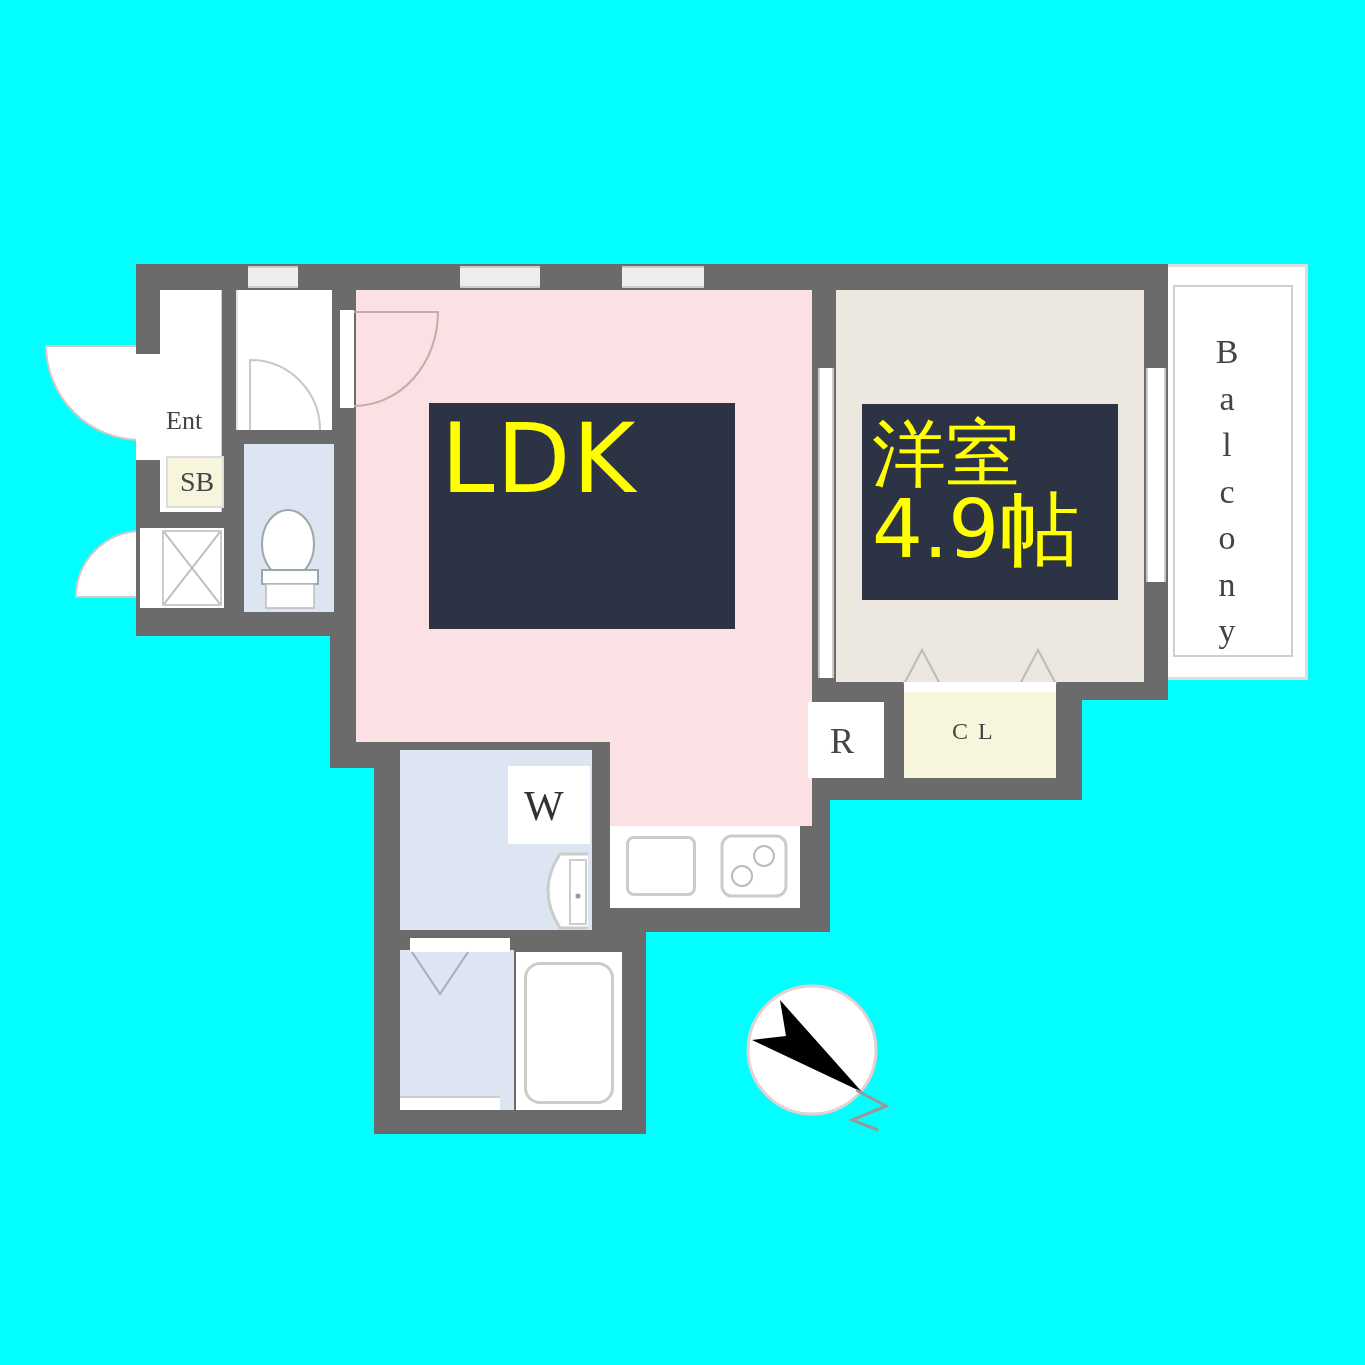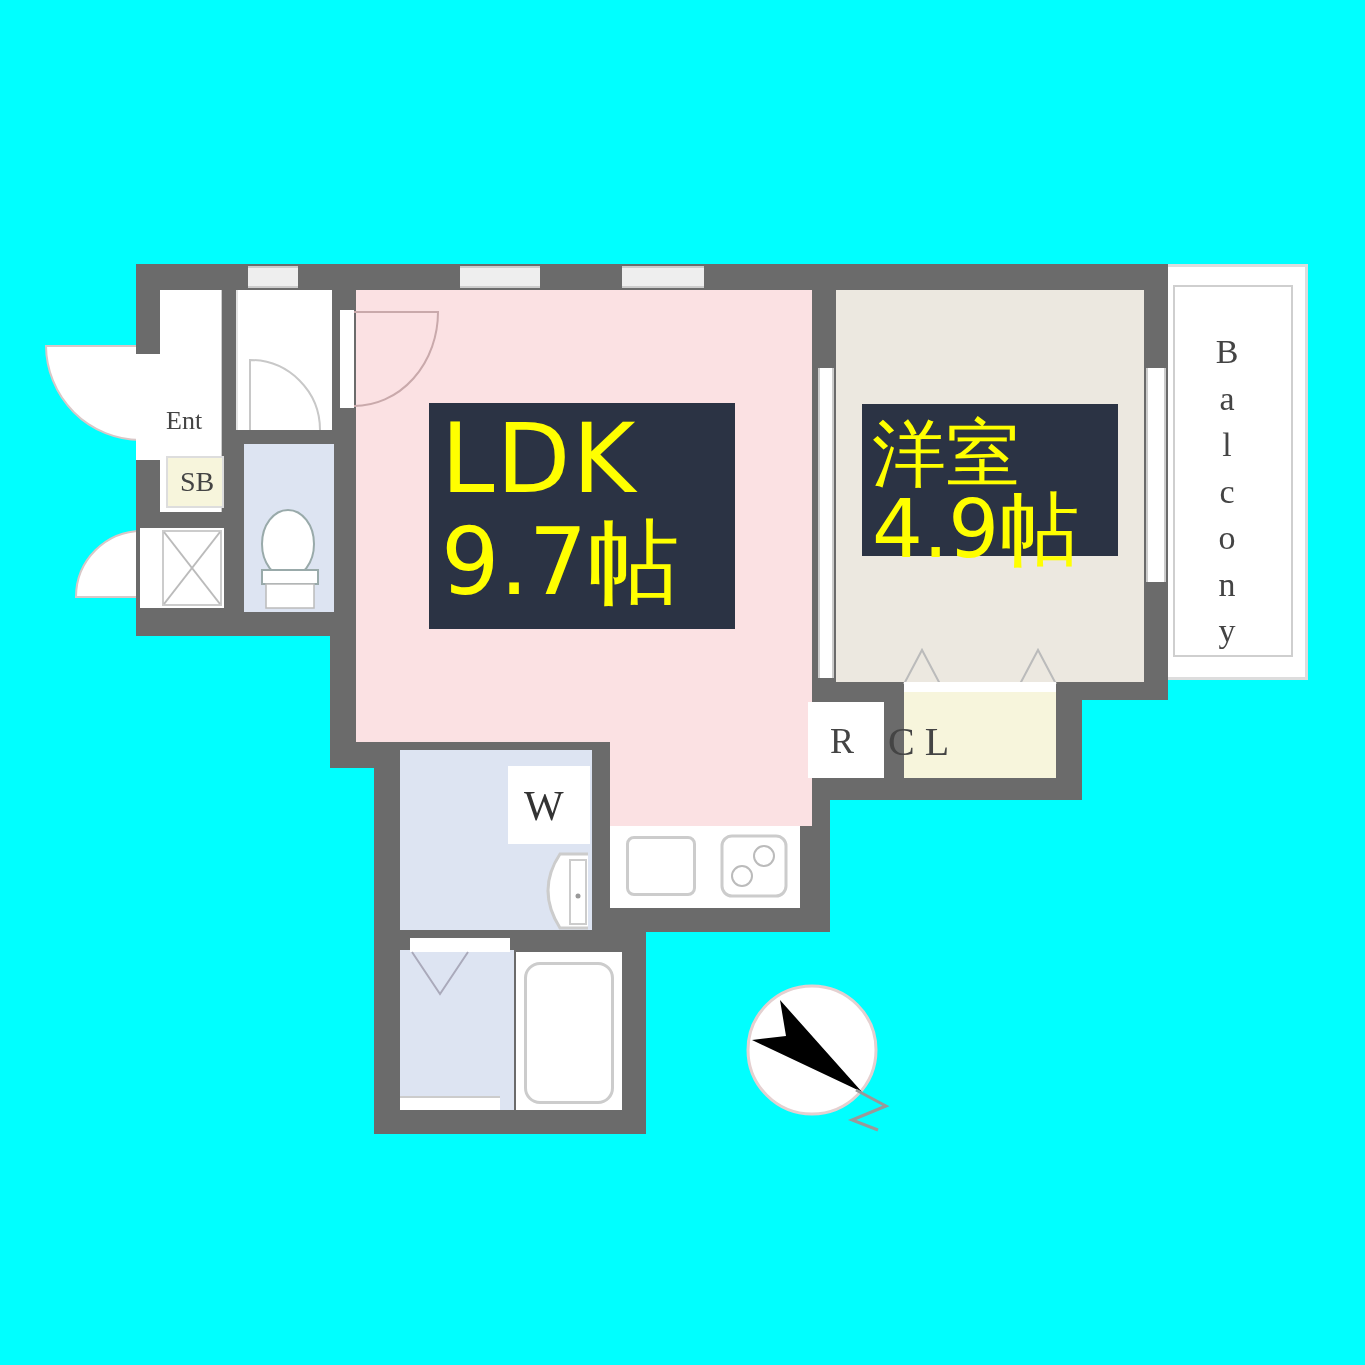--- a/index.html
+++ b/index.html
@@ -80,42 +80,41 @@
   <div class="abs" style="left:460px;top:266px;width:80px;height:22px;background:#eee;border-top:2px solid #ccc;border-bottom:2px solid #ccc;"></div>
   <div class="abs" style="left:622px;top:266px;width:82px;height:22px;background:#eee;border-top:2px solid #ccc;border-bottom:2px solid #ccc;"></div>
 
   <div class="abs" style="left:340px;top:310px;width:14px;height:98px;background:#fff;"></div>
   <svg class="abs" style="left:352px;top:310px;" width="92" height="100">
     <path d="M2 2 L86 2 A84 94 0 0 1 2 96" fill="none" stroke="#c9a9ab" stroke-width="2"></path>
   </svg>
 
   <div class="abs label-box" style="left:429px;top:403px;width:306px;height:226px;padding:8px 0 0 12px;">
     <div style="font-size:96px;letter-spacing:2px;">LDK</div>
-    <div style="font-size:92px;margin-top:10px;">9.7帖</div>
   </div>
 
   <div class="abs" style="left:818px;top:368px;width:16px;height:310px;background:#fff;border-left:2px solid #ccc;border-right:2px solid #ccc;"></div>
 
   <div class="abs" style="left:836px;top:290px;width:308px;height:392px;background:#ece8e0;"></div>
   <div class="abs" style="left:1146px;top:368px;width:20px;height:214px;background:#fff;border-left:2px solid #ccc;border-right:2px solid #ccc;"></div>
-  <div class="abs label-box" style="left:862px;top:404px;width:256px;height:152px;padding:12px 16px 0 10px;">
+  <div class="abs label-box" style="left:862px;top:404px;width:256px;height:196px;padding:12px 16px 0 10px;">
     <div style="font-size:74px;">洋室</div>
     <div style="font-size:80px;">4.9帖</div>
   </div>
 
   <svg class="abs" style="left:900px;top:640px;" width="170" height="46">
     <polyline points="4,44 22,10 40,44" fill="none" stroke="#bbb" stroke-width="2"></polyline>
     <polyline points="120,44 138,10 156,44" fill="none" stroke="#bbb" stroke-width="2"></polyline>
   </svg>
 
   <div class="abs" style="left:808px;top:702px;width:76px;height:76px;background:#fff;"></div>
   <div class="abs serif" style="left:830px;top:720px;font-size:36px;">R</div>
 
   <div class="abs" style="left:904px;top:682px;width:152px;height:96px;background:#f7f5dc;border-top:10px solid #fff;"></div>
-  <div class="abs serif" style="left:888px;top:718px;font-size:40px;letter-spacing:10px;">CL</div>
+  <div class="abs serif" style="left:952px;top:718px;font-size:24px;letter-spacing:10px;">CL</div>
 
   <div class="abs" style="left:610px;top:826px;width:190px;height:82px;background:#fff;"></div>
   <div class="abs" style="left:626px;top:836px;width:70px;height:60px;border:3px solid #ccc;border-radius:8px;"></div>
   <svg class="abs" style="left:720px;top:834px;" width="68" height="64">
     <rect x="2" y="2" width="64" height="60" rx="10" fill="none" stroke="#ccc" stroke-width="3"></rect>
     <circle cx="44" cy="22" r="10" fill="none" stroke="#bbb" stroke-width="2"></circle>
     <circle cx="22" cy="42" r="10" fill="none" stroke="#bbb" stroke-width="2"></circle>
   </svg>
 
   <div class="abs" style="left:400px;top:750px;width:192px;height:180px;background:#dde4f2;"></div>

